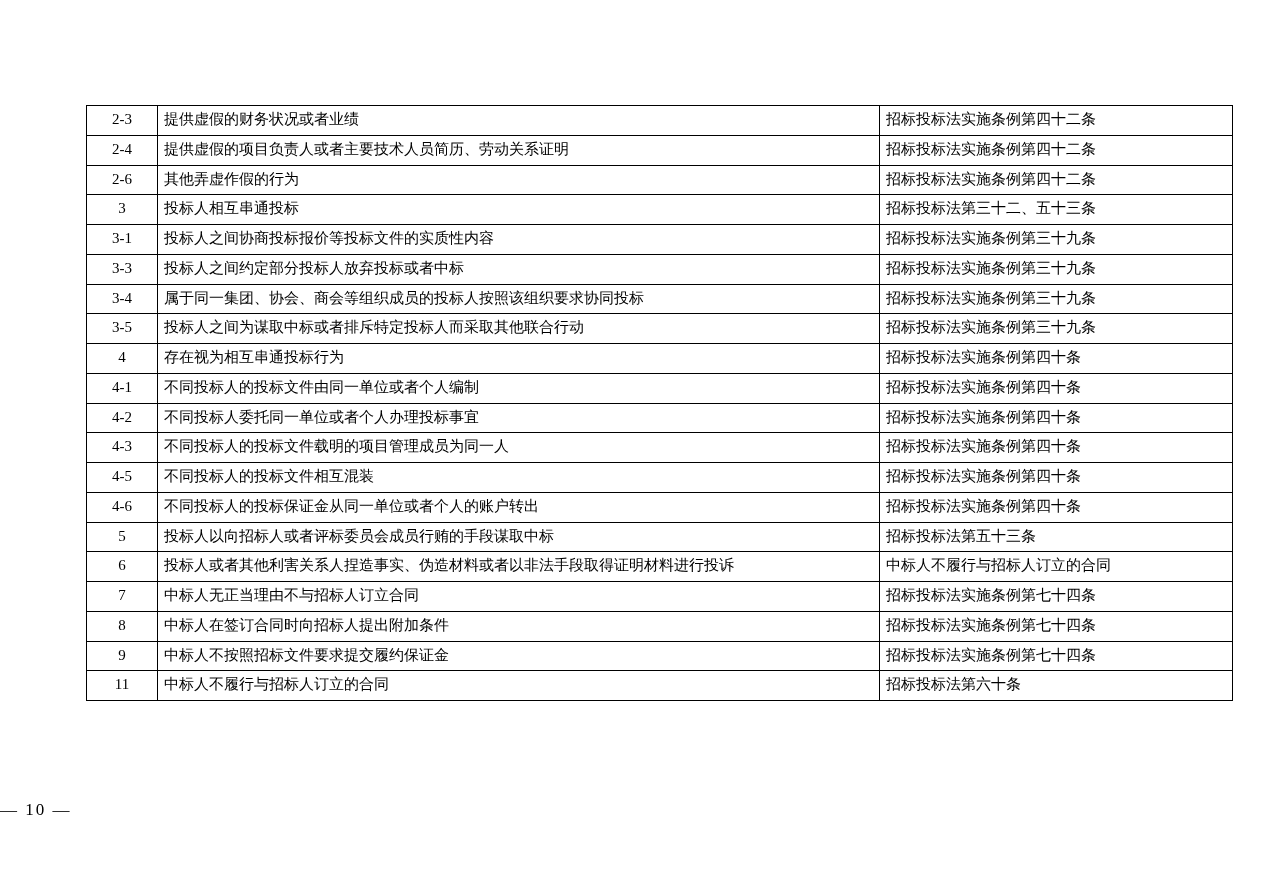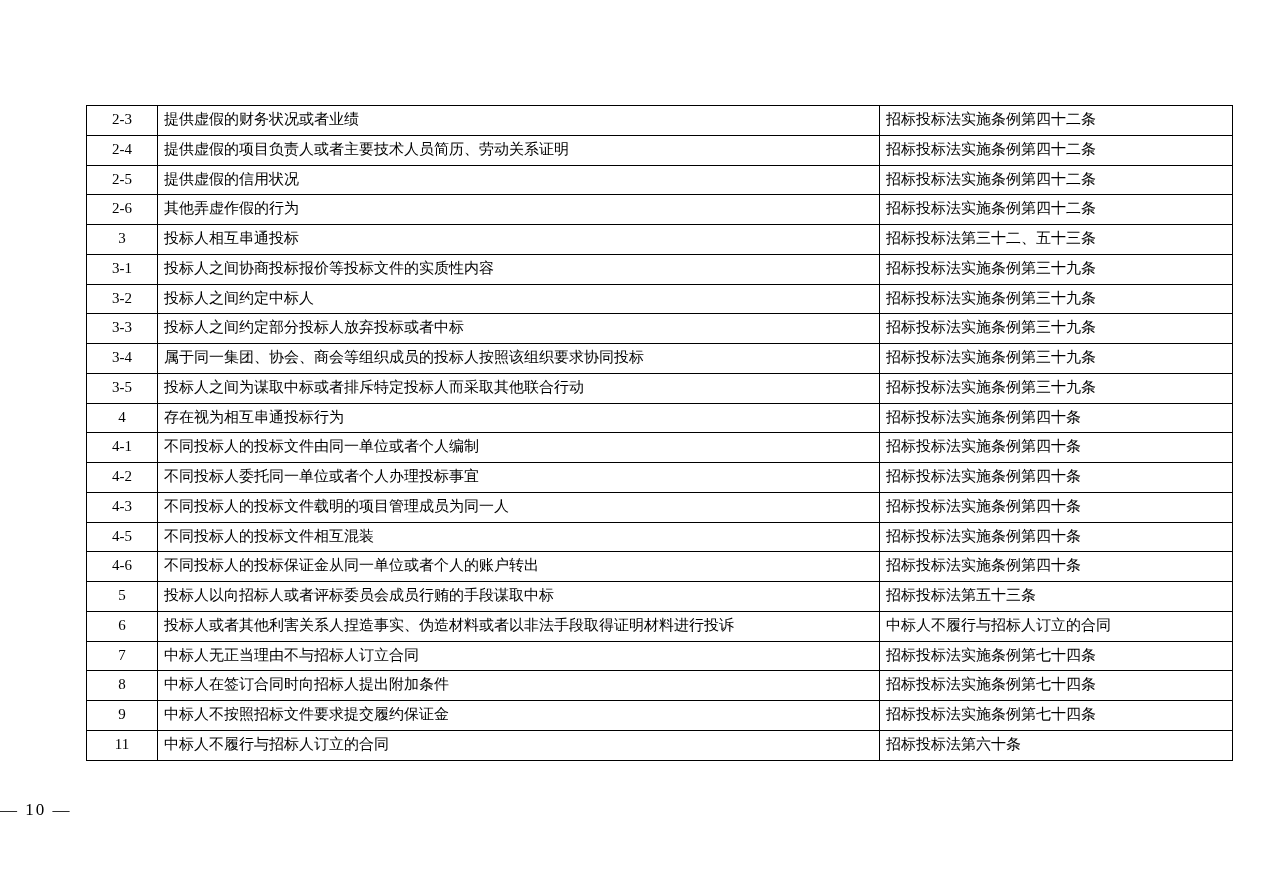--- a/index.html
+++ b/index.html
@@ -76,42 +76,32 @@
         <td class="col-no">2-3</td>
         <td class="col-desc">提供虚假的财务状况或者业绩</td>
         <td class="col-law">招标投标法实施条例第四十二条</td>
       </tr>
       <tr>
         <td class="col-no">2-4</td>
         <td class="col-desc">提供虚假的项目负责人或者主要技术人员简历、劳动关系证明</td>
         <td class="col-law">招标投标法实施条例第四十二条</td>
       </tr>
       <tr>
-        <td class="col-no">2-5</td>
-        <td class="col-desc">提供虚假的信用状况</td>
-        <td class="col-law">招标投标法实施条例第四十二条</td>
-      </tr>
-      <tr>
         <td class="col-no">2-6</td>
         <td class="col-desc">其他弄虚作假的行为</td>
         <td class="col-law">招标投标法实施条例第四十二条</td>
       </tr>
       <tr>
         <td class="col-no">3</td>
         <td class="col-desc">投标人相互串通投标</td>
         <td class="col-law">招标投标法第三十二、五十三条</td>
       </tr>
       <tr>
         <td class="col-no">3-1</td>
         <td class="col-desc">投标人之间协商投标报价等投标文件的实质性内容</td>
-        <td class="col-law">招标投标法实施条例第三十九条</td>
-      </tr>
-      <tr>
-        <td class="col-no">3-2</td>
-        <td class="col-desc">投标人之间约定中标人</td>
         <td class="col-law">招标投标法实施条例第三十九条</td>
       </tr>
       <tr>
         <td class="col-no">3-3</td>
         <td class="col-desc">投标人之间约定部分投标人放弃投标或者中标</td>
         <td class="col-law">招标投标法实施条例第三十九条</td>
       </tr>
       <tr>
         <td class="col-no">3-4</td>
         <td class="col-desc">属于同一集团、协会、商会等组织成员的投标人按照该组织要求协同投标</td>

